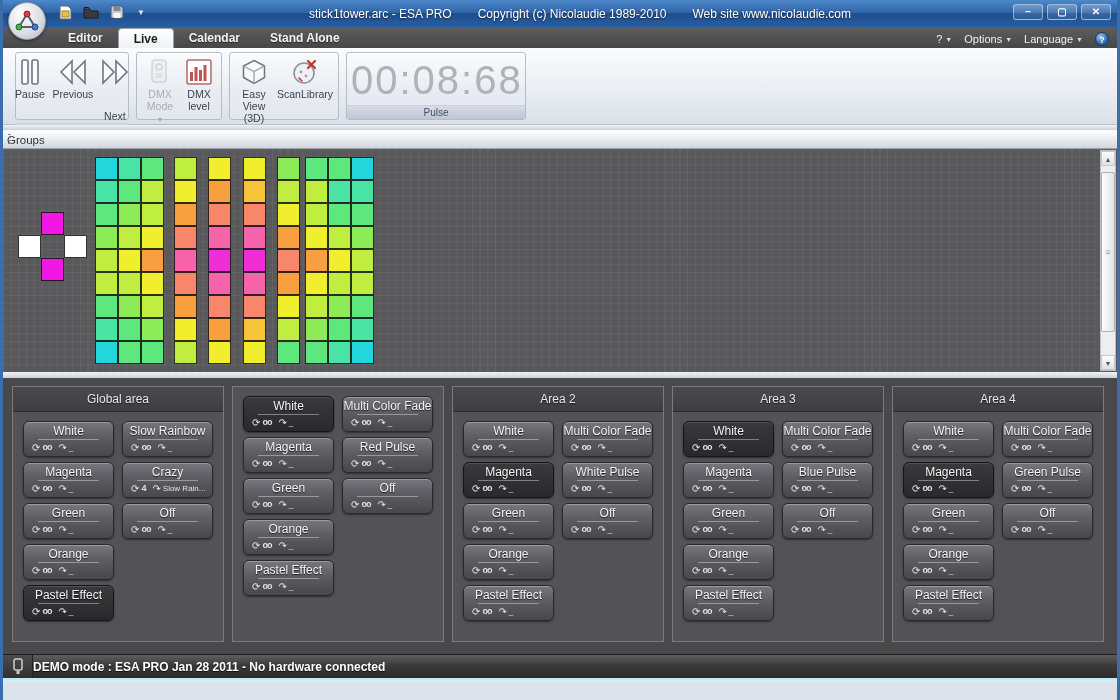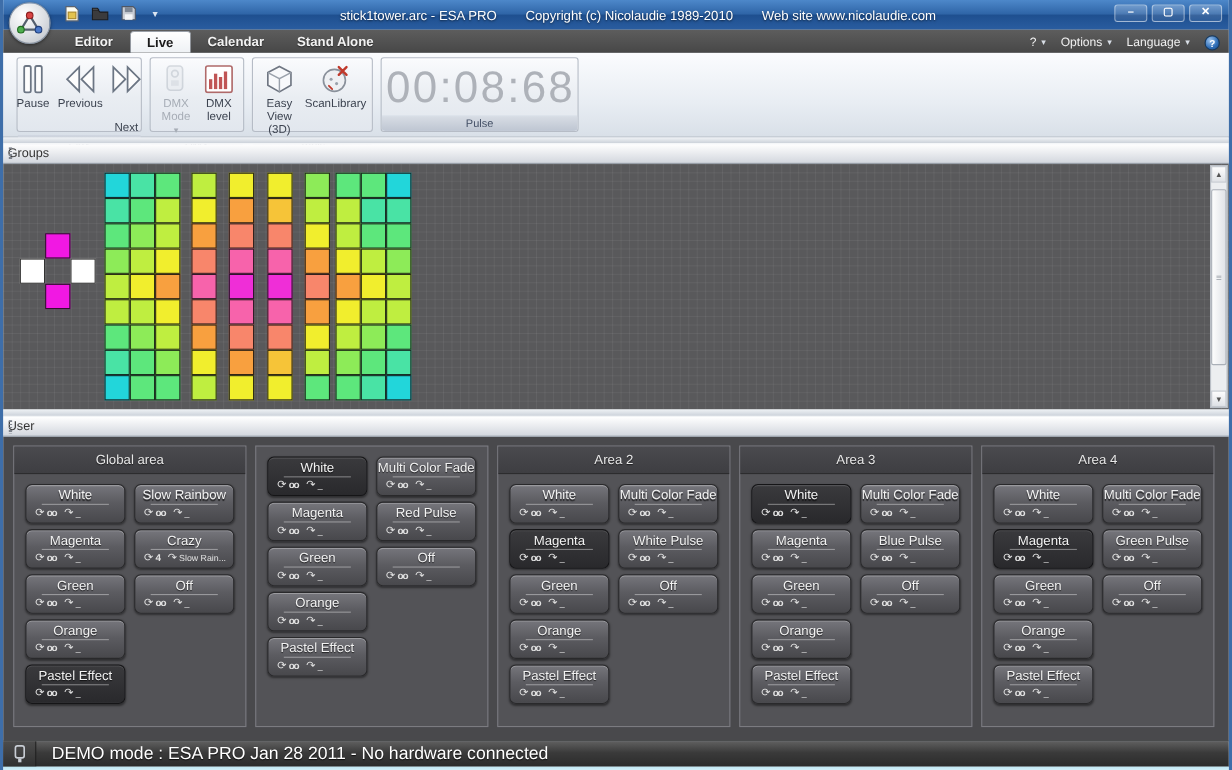--- a/index.html
+++ b/index.html
@@ -188,21 +188,21 @@
     height:24px; flex:0 0 24px; display:flex; align-items:center;
     background:linear-gradient(#5f5f5f,#3a3a3a 45%, #2b2b2b);
     border-top:1px solid #1e1e1e;
   }
   .status-iconbox {
     width:30px; height:100%; flex:0 0 30px;
     background:linear-gradient(#4c4c4c,#303030);
     border-right:1px solid #212121;
     display:flex; align-items:center; justify-content:center;
   }
-  .status-text { margin-left:14px; color:#ffffff; font-size:16px; font-weight:normal; text-shadow:0 1px 1px rgba(0,0,0,.8); }
+  .status-text { color:#ffffff; font-size:12px; font-weight:bold; text-shadow:0 1px 1px rgba(0,0,0,.8); }
   .bottom-strip { height:4px; flex:0 0 4px; background:linear-gradient(#bfe7f3,#d8f2fa); }
 </style>
 </head>
 <body>
 
 <div class="window">
 
   <div class="titlebar">
     <div class="orb">
       <svg width="26" height="26" viewBox="0 0 26 26">
@@ -474,24 +474,20 @@
       <div class="grid-square" style="left: 348px; top: 169px; background: rgb(73, 227, 165);"></div>
       <div class="grid-square" style="left: 348px; top: 192px; background: rgb(34, 214, 218);"></div>
       <div class="grid-square" style="left: 38px; top: 63px; background: rgb(241, 24, 227);"></div>
       <div class="grid-square" style="left: 15px; top: 86px; background: rgb(255, 255, 255);"></div>
       <div class="grid-square" style="left: 61px; top: 86px; background: rgb(255, 255, 255);"></div>
       <div class="grid-square" style="left: 38px; top: 109px; background: rgb(241, 24, 227);"></div>
     </div>
 
   <div class="splitter6"></div>
 
-  <div class="panel-header">
-    <span class="grip"></span>
-    <span>User</span>
-  </div>
   <div class="user-canvas" id="area-row">
       <div class="area-panel">
         <div class="area-header">Global area</div>
         <div class="area-grid">
           <div class="scene-btn">
             <div class="scene-label">White</div>
             <div class="scene-sep"></div>
             <div class="scene-icons">
               <span class="loop-glyph">⟳</span>
               <span class="loop-count">oo</span>

